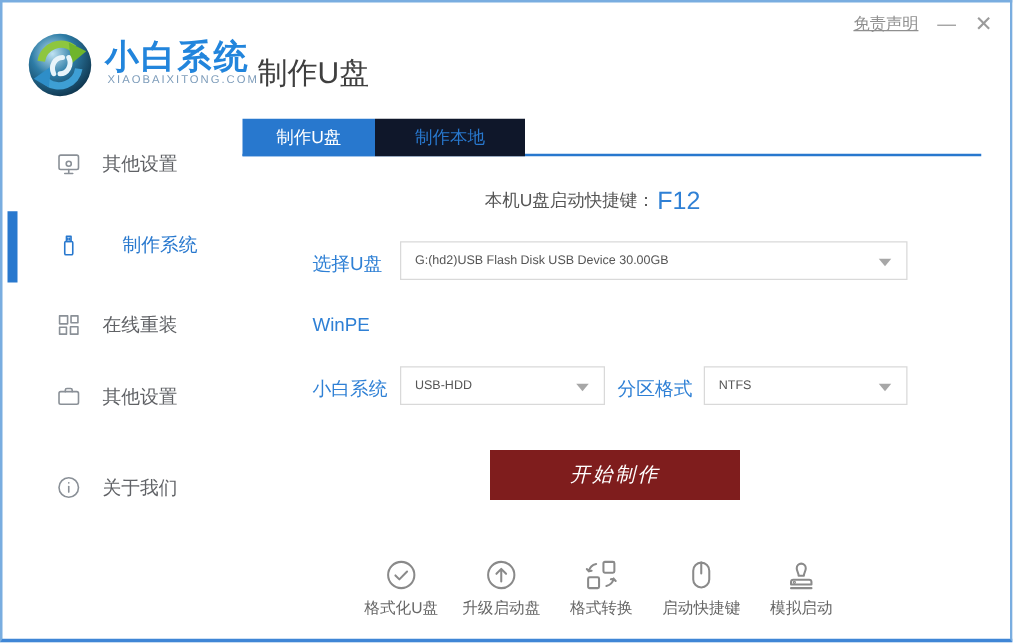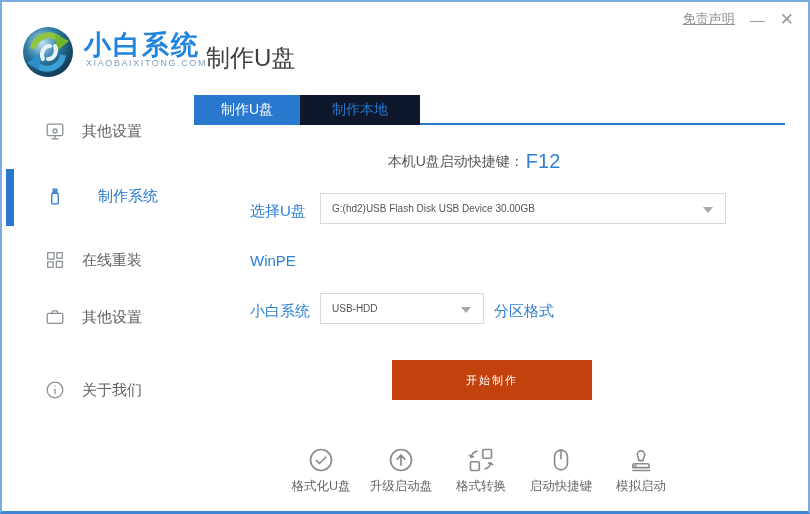--- a/index.html
+++ b/index.html
@@ -56,22 +56,22 @@
   .select-box { position:absolute; height:31px; border:1px solid #d9d9d9; background:#fff;
                 display:flex; align-items:center; padding:0 26px 0 11px;
                 font-size:10px; color:#555; cursor:pointer; }
   .select-box.focused { border-color:#2878ce; }
   .select-box .caret { position:absolute; right:12px; top:13px; width:0; height:0;
                        border-left:5px solid transparent; border-right:5px solid transparent;
                        border-top:6px solid #a7a7a7; }
   .select-box .val { white-space:nowrap; overflow:hidden; }
 
   .start-button { position:absolute; left:390px; top:358px; width:200px; height:40px;
-                  background:#c2410c; color:#fff; font-size:11px; border:none; cursor:pointer;
-                  font-family:inherit; letter-spacing:2px; }
+                  background:#7f1d1d; color:#fff; font-size:16px; border:none; cursor:pointer;
+                  font-family:inherit; letter-spacing:2px;font-style:italic; }
 
   
   .footer-tools { position:absolute; left:284px; top:444px; display:flex; gap:10px; }
   .tool { width:70px; display:flex; flex-direction:column; align-items:center; cursor:pointer; }
   .tool svg { width:28px; height:28px; stroke:#8a8a8a; stroke-width:1.4; fill:none;
               stroke-linecap:round; stroke-linejoin:round; }
   .tool .tool-label { margin-top:4px; font-size:12.5px; color:#666; white-space:nowrap; }
 </style>
 </head>
 <body>
@@ -167,20 +167,24 @@
 
   <div class="field-label" style="left:248px; top:250px">WinPE</div>
 
   <div class="field-label" style="left:248px; top:300px">小白系统</div>
   <div class="select-box" style="left:318px; top:291px; width:164px">
     <span class="val">USB-HDD</span>
     <span class="caret"></span>
   </div>
 
   <div class="field-label" style="left:492px; top:300px">分区格式</div>
+  <div class="select-box" style="left:561px; top:291px; width:163px">
+    <span class="val">NTFS</span>
+    <span class="caret"></span>
+  </div>
 
   <button class="start-button">开始制作</button>
 
   <div class="footer-tools">
 
     <div class="tool">
       <svg viewBox="0 0 24 24">
         <circle cx="12" cy="12" r="9"></circle>
         <path d="M8 12.3 l2.7 2.7 L16 9.6"></path>
       </svg>

